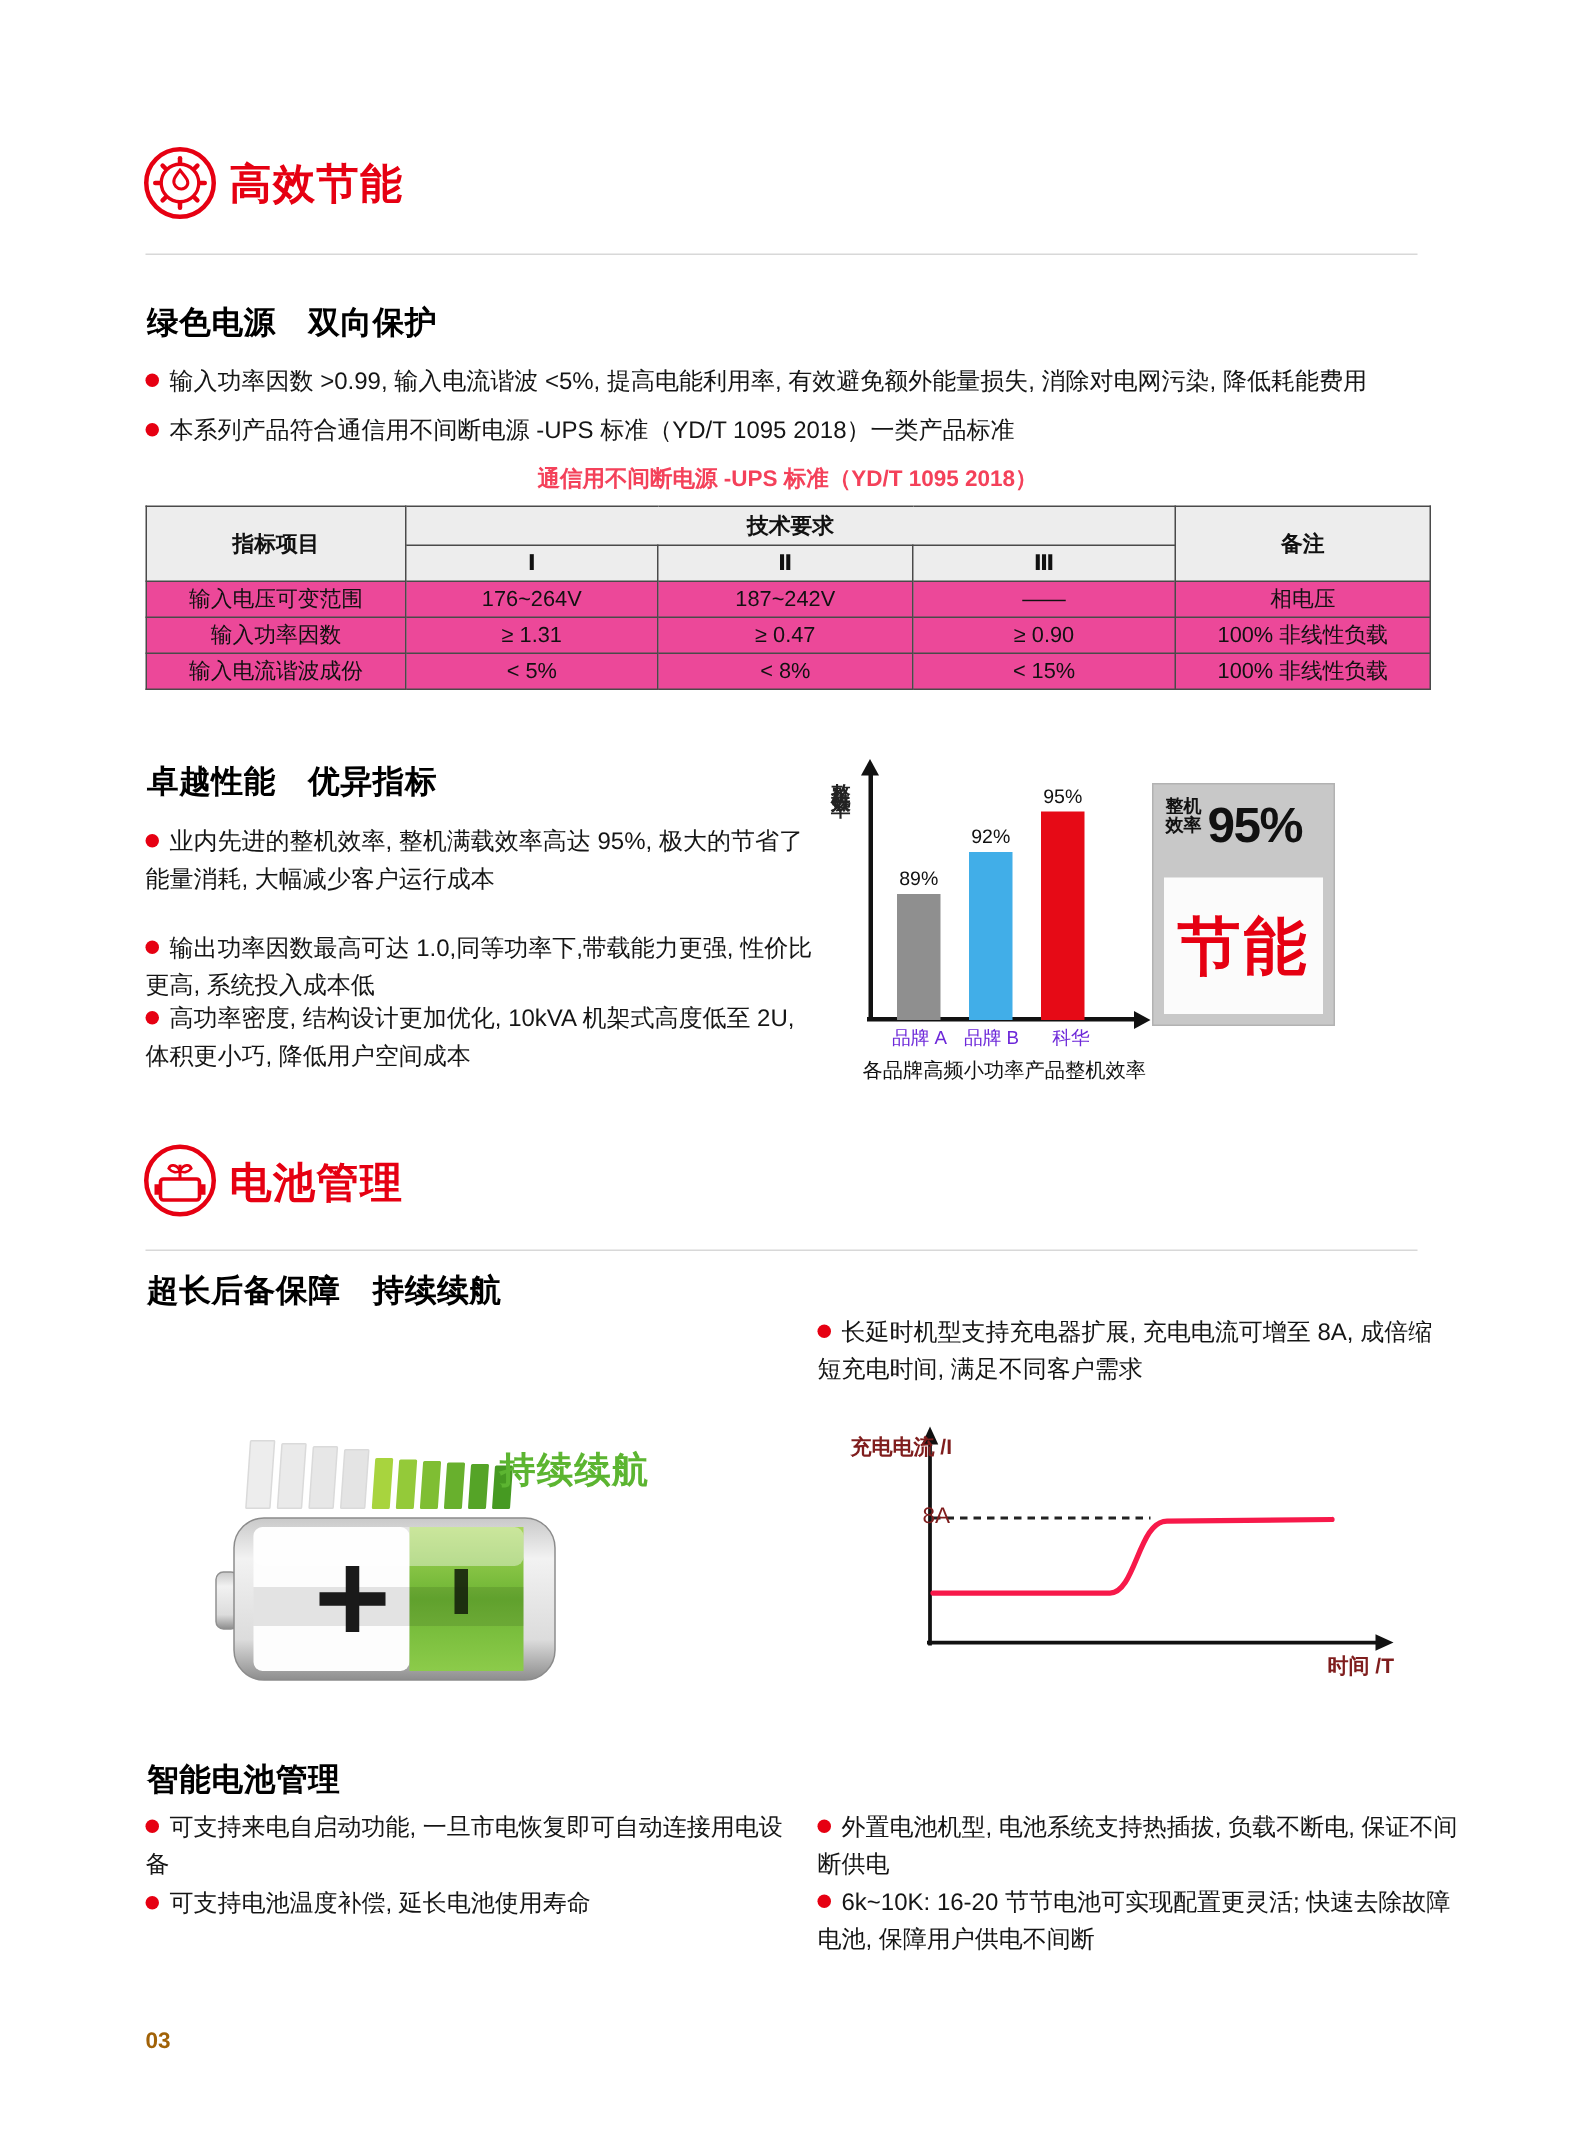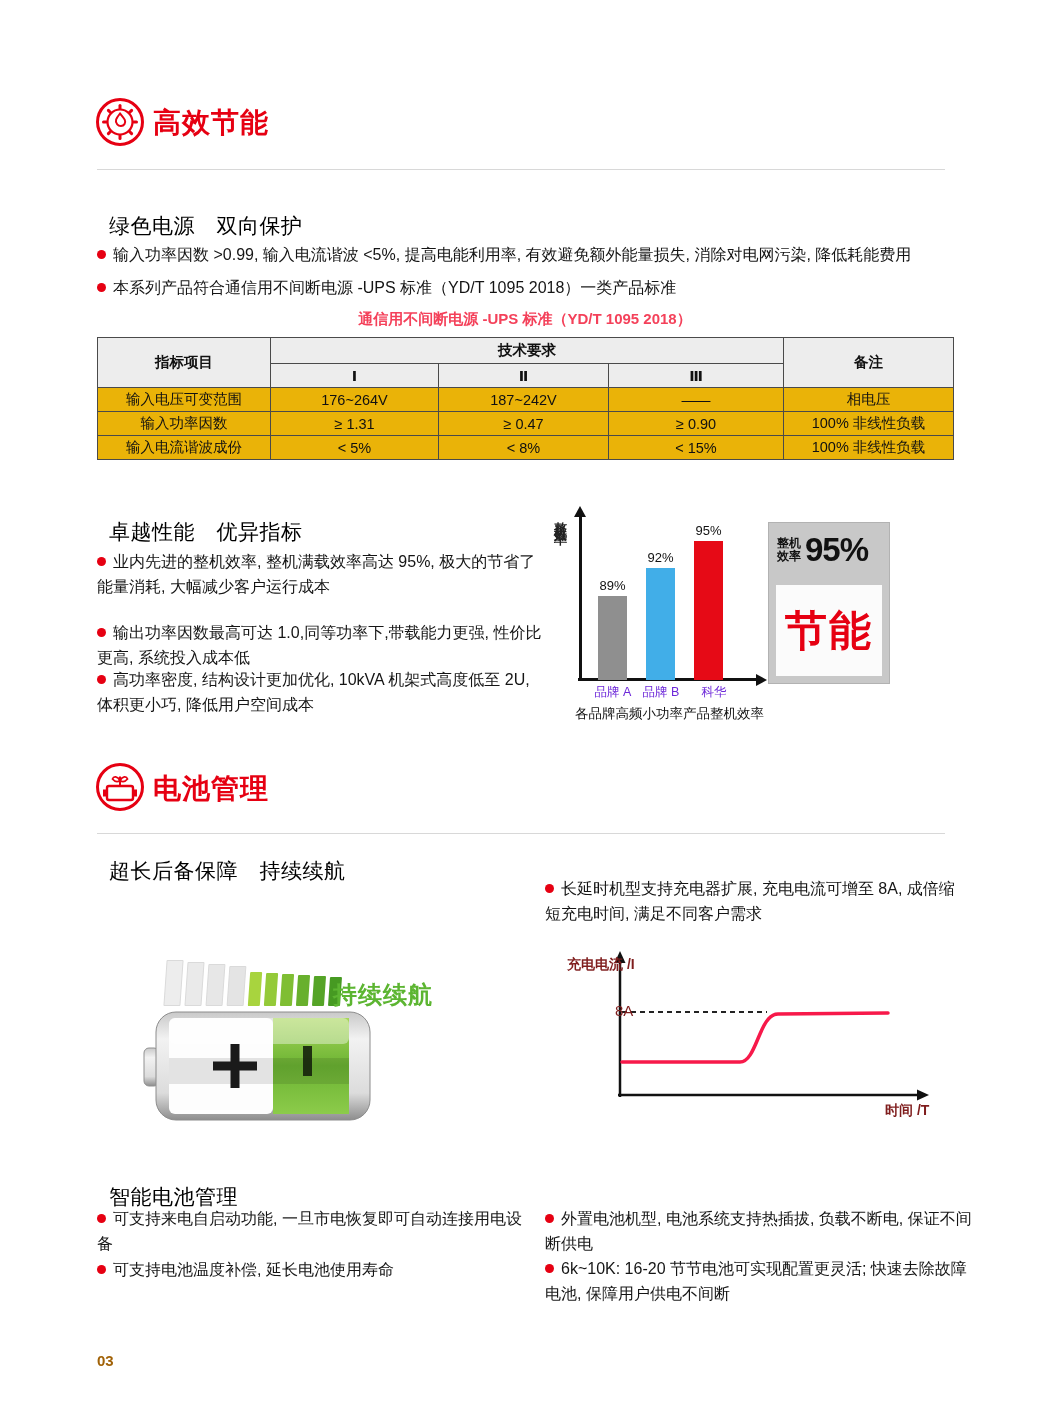--- a/index.html
+++ b/index.html
@@ -3,52 +3,52 @@
 <meta charset="utf-8">
 <style>
   html,body{margin:0;padding:0;background:#ffffff;}
   .page{
     position:relative;width:1050px;height:1426px;background:#ffffff;overflow:hidden;
     font-family:"Liberation Sans","DejaVu Sans",sans-serif;color:#111;
   }
   .abs{position:absolute;}
   .sec-title{font-size:28px;font-weight:bold;color:#e60012;letter-spacing:1px;}
   .divider{height:1px;background:#d8d8d8;width:848px;left:97px;}
-  h2.sub{margin:12px;font-size:21px;font-weight:normal;color:#000;letter-spacing:0.5px;}
+  h2.sub{margin:1px;font-size:21px;font-weight:bold;color:#000;letter-spacing:0.5px;}
   .para{font-size:16px;line-height:24.5px;color:#151515;}
   .nowrap{white-space:nowrap;}
   .dot{display:inline-block;width:9px;height:9px;border-radius:50%;background:#e60012;margin-right:7px;vertical-align:1px;}
   
   .tbl-title{width:856px;left:97px;text-align:center;font-size:15px;font-weight:bold;color:#f4415a;}
   table.std{border-collapse:collapse;width:856px;table-layout:fixed;}
   table.std th,table.std td{border:1px solid #4a4a4a;text-align:center;font-size:14.5px;padding:0;color:#111;}
   table.std th{background:#ededed;font-weight:bold;}
-  table.std .h1{height:26px;} table.std .h2{height:24px;} table.std .dr{height:24px;background:#eab308;}
+  table.std .h1{height:26px;} table.std .h2{height:24px;} table.std .dr{height:24px;background:#ec4899;}
   
   .bchart{width:235px;height:215px;}
   .ylab-v{writing-mode:vertical-rl;text-orientation:upright;font-size:13px;font-weight:bold;letter-spacing:3px;color:#222;}
   .axis-v{position:absolute;left:34px;top:8px;width:2.5px;height:164px;background:#111;}
   .axis-h{position:absolute;left:33px;top:170px;width:182px;height:2.5px;background:#111;}
   .arr-up{position:absolute;left:29px;top:-2px;width:0;height:0;border-left:6px solid transparent;border-right:6px solid transparent;border-bottom:11px solid #111;}
   .arr-right{position:absolute;left:211px;top:165.5px;width:0;height:0;border-top:6px solid transparent;border-bottom:6px solid transparent;border-left:11px solid #111;}
   .bar-col{position:absolute;bottom:43px;width:29px;display:flex;flex-direction:column;align-items:center;}
   .bar-val{font-size:13px;color:#111;margin-bottom:3px;white-space:nowrap;}
   .bar{width:29px;}
   .bar-cat{position:absolute;top:176px;width:60px;text-align:center;font-size:12.5px;color:#6d28d9;white-space:nowrap;}
   .caption{font-size:13.5px;color:#111;}
   
   .badge{width:122px;height:162px;background:#c8c8c8;border:1px solid #b2b2b2;box-sizing:border-box;}
-  .badge-top{display:flex;align-items:center;padding:8px 4px 0 8px;}
+  .badge-top{display:flex;align-items:flex-start;padding:8px 4px 0 8px;}
   .badge-lbl{font-size:12px;font-weight:bold;line-height:13px;color:#111;}
   .badge-val{font-size:33px;font-weight:bold;color:#111;margin-left:4px;letter-spacing:-1px;}
   .badge-panel{position:absolute;left:7px;right:7px;top:62px;bottom:7px;background:#fbfbfb;display:flex;align-items:center;justify-content:center;}
   .badge-txt{font-size:42px;font-weight:bold;color:#e60012;letter-spacing:2px;}
   
   .lvbars{display:flex;align-items:flex-end;gap:4px;}
-  .endurance{font-size:24px;font-weight:bold;color:#5cb531;letter-spacing:1px;margin-top:15px;}
+  .endurance{font-size:24px;font-weight:bold;color:#5cb531;letter-spacing:1px;}
   
   .lchart{width:400px;height:175px;}
   .lc-lbl{position:absolute;font-size:14px;color:#7f1d1d;white-space:nowrap;margin-left:32px;}
   .pagenum{font-size:15px;font-weight:bold;color:#a16207;}
 </style>
 </head>
 <body>
 
 <div class="page">
 

